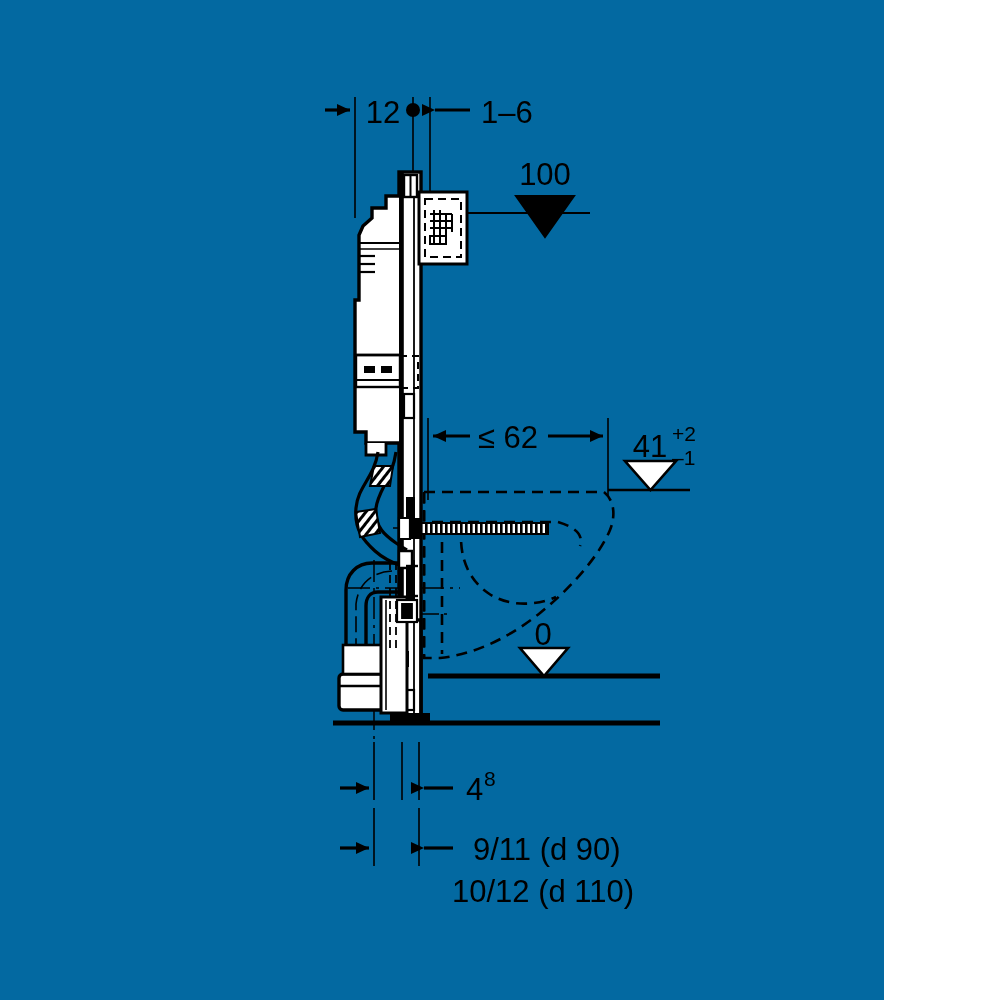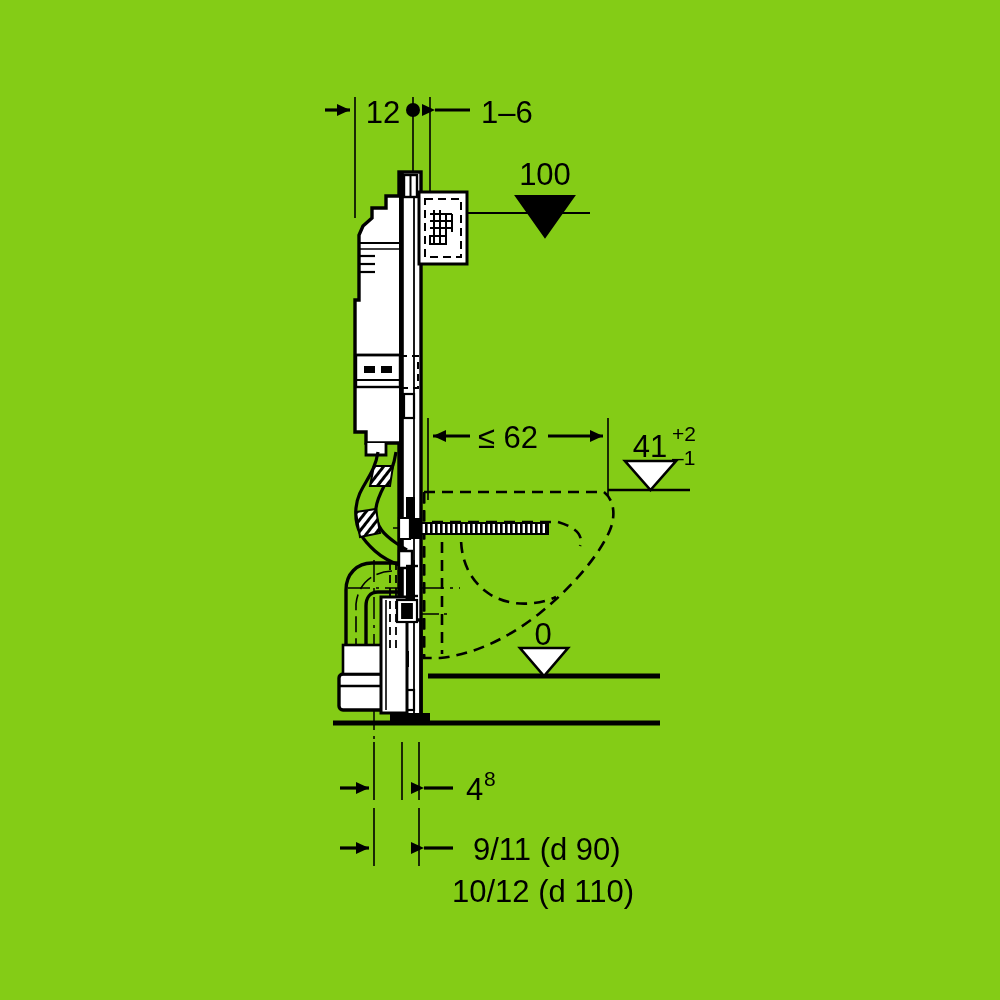--- a/index.html
+++ b/index.html
@@ -6,23 +6,23 @@
   html, body {
     margin: 0;
     padding: 0;
     background: #ffffff;
   }
   body {
     font-family: "Liberation Sans", sans-serif;
   }
   #stage {
     position: relative;
-    width: 1000px;
+    width: 884px;
     height: 1000px;
-    background: #84cc16;
+    background: #0369a1;
     overflow: hidden;
   }
   #drawing {
     position: absolute;
     left: 0;
     top: 0;
     width: 1000px;
     height: 1000px;
   }
   .dimtext {

